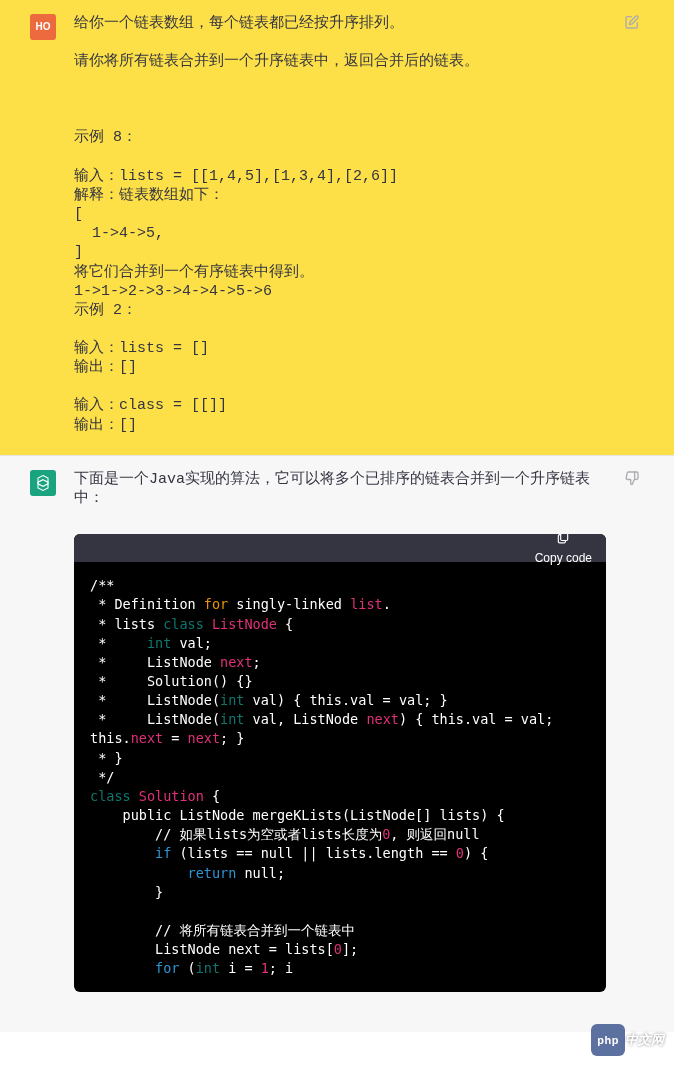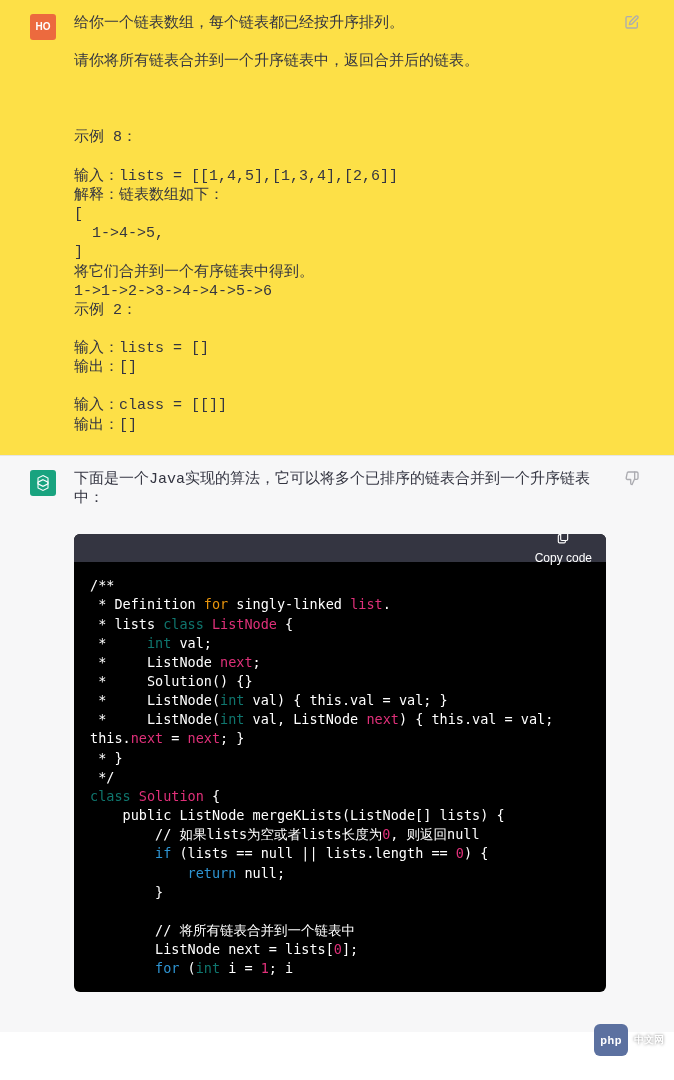--- a/index.html
+++ b/index.html
@@ -33,21 +33,21 @@
   .tok-key { color: #2e95d3; }
   .tok-kfor { color: #e9950c; }
   .tok-type { color: #0f766e; }
   .tok-class { color: #df3079; }
   .tok-prop { color: #df3079; }
   .tok-num { color: #df3079; }
   .tok-punc { color: #fff; }
 
   .watermark { position: fixed; bottom: 24px; right: 10px; display: flex; align-items: center; }
   .watermark .php { background: #5c71a0; color: #fff; font-size: 11px; font-weight: 700; padding: 9px 6px; border-radius: 6px; letter-spacing: 0.5px; }
-  .watermark .txt { color: #fff; font-size: 10px; margin-left: 6px; font-weight: 600; text-shadow: 0 0 3px rgba(0,0,0,.5);}
+  .watermark .txt { color: #fff; font-size: 13px; font-weight: 600; text-shadow: 0 0 3px rgba(0,0,0,.5); font-style: italic;}
 </style>
 </head>
 <body>
 
 <div class="msg user-msg">
   <div class="avatar avatar-user">HO</div>
   <div class="content" id="user-content">
       <div class="line">给你一个链表数组，每个链表都已经按升序排列。</div>
       <div class="line" style="height: 19px;"></div>
       <div class="line">请你将所有链表合并到一个升序链表中，返回合并后的链表。</div>

